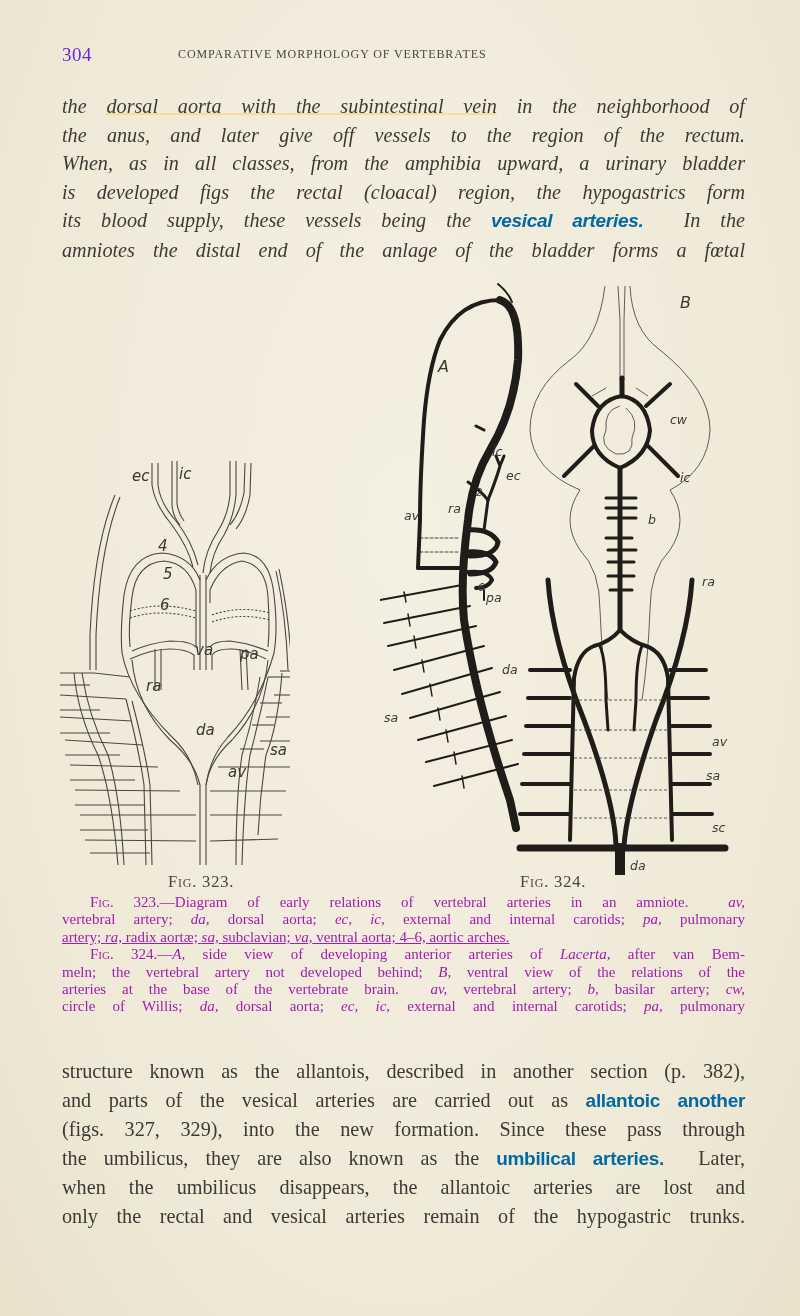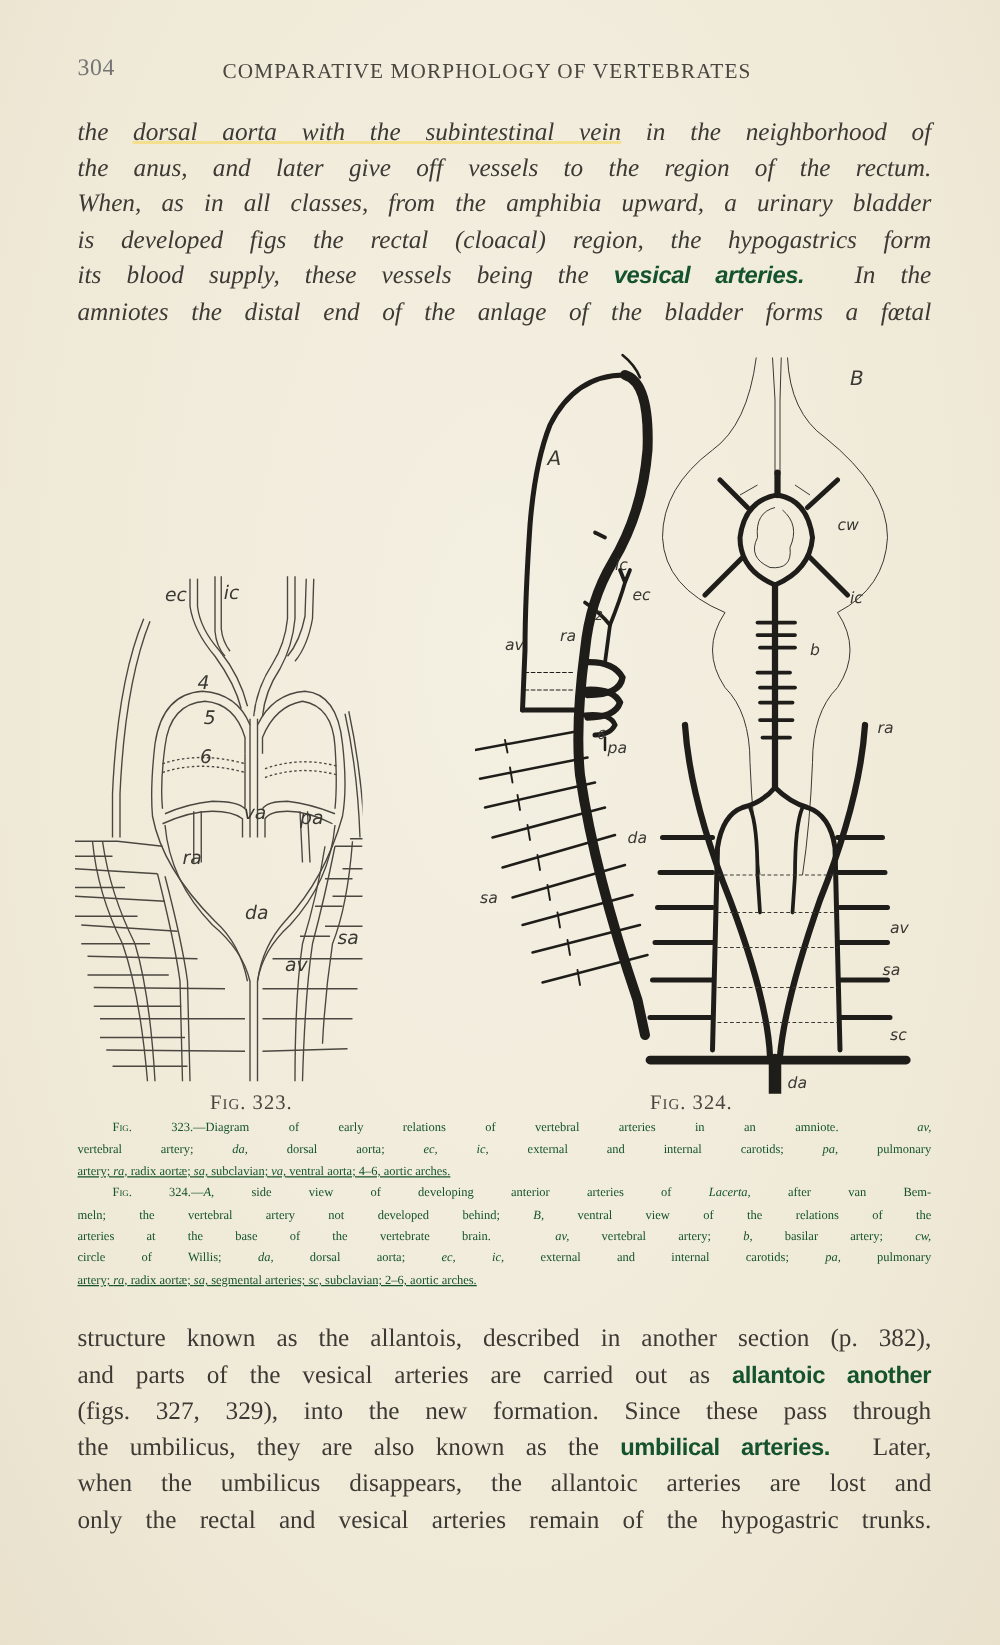--- a/index.html
+++ b/index.html
@@ -4,47 +4,47 @@
 <style>
   html, body { margin:0; padding:0; }
   body {
     width:800px; height:1316px; position:relative; overflow:hidden;
     background:#f1ecdc;
     background-image: radial-gradient(ellipse at 50% 40%, #f4f0e2 0%, #efe9d7 70%, #e9e1cc 100%);
     color:#3a3833;
     font-family:"Liberation Serif", "DejaVu Serif", serif;
   }
   .page-number {
-    position:absolute; left:62px; top:44px; font-size:19px; letter-spacing:0.5px; color:#737373;
+    position:absolute; left:62px; top:44px; font-size:19px; letter-spacing:0.5px; color:#6d28d9;
   }
   .running-head {
-    position:absolute; left:178px; top:47px; font-size:17px; letter-spacing:0.9px; color:#4a4740;
+    position:absolute; left:178px; top:47px; font-size:12px; letter-spacing:0.9px; color:#4a4740;
     text-transform:uppercase;
   }
   .para {
     position:absolute; left:62px; width:683px; font-size:20.2px; line-height:28.6px;
     text-align:justify; color:#3d3a35; word-spacing:0.5px;
   }
   .para .line { display:block; text-align:justify; text-align-last:justify; white-space:nowrap; }
-  .para b { font-family:"Liberation Sans", "DejaVu Sans", sans-serif; font-weight:bold; font-size:19px; color:#14532d; letter-spacing:-0.3px; }
+  .para b { font-family:"Liberation Sans", "DejaVu Sans", sans-serif; font-weight:bold; font-size:19px; color:#0369a1; letter-spacing:-0.3px; }
   .para-1 { top:92px;font-style:italic; }
   .para-2 { top:1057px; }
   .hl { background:linear-gradient(to bottom, transparent 82%, rgba(246,214,80,0.55) 82%, rgba(246,214,80,0.55) 92%, transparent 92%); }
   .fig { position:absolute; }
   .fig svg { display:block; }
   .fig-323 { left:60px; top:455px; width:230px; height:415px; }
   .fig-324 { left:380px; top:280px; width:370px; height:595px; }
   .fig-label {
     position:absolute; top:872px; font-size:16.5px; letter-spacing:0.8px; color:#4a4740;
   }
   .fig-label-323 { left:168px; }
   .fig-label-324 { left:520px; }
   .sc { font-variant:small-caps; }
   .caption {
-    position:absolute; left:62px; width:683px; top:894px; font-size:10px; line-height:17.4px; color:#14532d;
+    position:absolute; left:62px; width:683px; top:894px; font-size:15px; line-height:17.4px; color:#a21caf;
   }
   .caption .line { display:block; text-align:justify; text-align-last:justify; white-space:nowrap; }
   .caption .line.last { text-align-last:left;text-decoration:underline; }
   .caption .indent { padding-left:28px; }
   .caption i { font-style:italic; }
   .lbl { font-family:"DejaVu Sans", sans-serif; font-style:italic; fill:#3a3833; }
 </style>
 </head>
 <body>
 
@@ -280,21 +280,20 @@
 <div class="fig-label fig-label-324 sc">Fig. 324.</div>
 
 <div class="caption">
   <span class="line indent"><span class="sc">Fig. 323.</span>—Diagram of early relations of vertebral arteries in an amniote. &nbsp;<i>av,</i></span>
   <span class="line">vertebral artery; <i>da,</i> dorsal aorta; <i>ec, ic,</i> external and internal carotids; <i>pa,</i> pulmonary</span>
   <span class="line last">artery; <i>ra,</i> radix aortæ; <i>sa,</i> subclavian; <i>va,</i> ventral aorta; 4–6, aortic arches.</span>
   <span class="line indent"><span class="sc">Fig. 324.</span>—<i>A,</i> side view of developing anterior arteries of <i>Lacerta,</i> after van Bem-</span>
   <span class="line">meln; the vertebral artery not developed behind; <i>B,</i> ventral view of the relations of the</span>
   <span class="line">arteries at the base of the vertebrate brain. &nbsp;<i>av,</i> vertebral artery; <i>b,</i> basilar artery; <i>cw,</i></span>
   <span class="line">circle of Willis; <i>da,</i> dorsal aorta; <i>ec, ic,</i> external and internal carotids; <i>pa,</i> pulmonary</span>
-  <span class="line last">artery; <i>ra,</i> radix aortæ; <i>sa,</i> segmental arteries; <i>sc,</i> subclavian; 2–6, aortic arches.</span>
 </div>
 
 <div class="para para-2">
   <span class="line">structure known as the allantois, described in another section (p. 382),</span>
   <span class="line"><span>and parts of the vesical arteries are carried out as</span> <b>allantoic another</b></span>
   <span class="line">(figs. 327, 329), into the new formation.  Since these pass through</span>
   <span class="line"><span>the umbilicus, they are also known as the</span> <b>umbilical arteries.</b>&nbsp; <span>Later,</span></span>
   <span class="line">when the umbilicus disappears, the allantoic arteries are lost and</span>
   <span class="line">only the rectal and vesical arteries remain of the hypogastric trunks.</span>
 </div>

